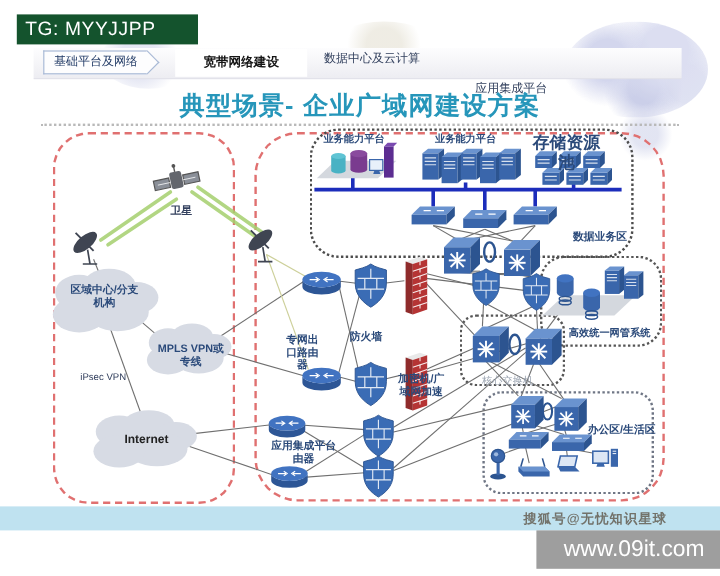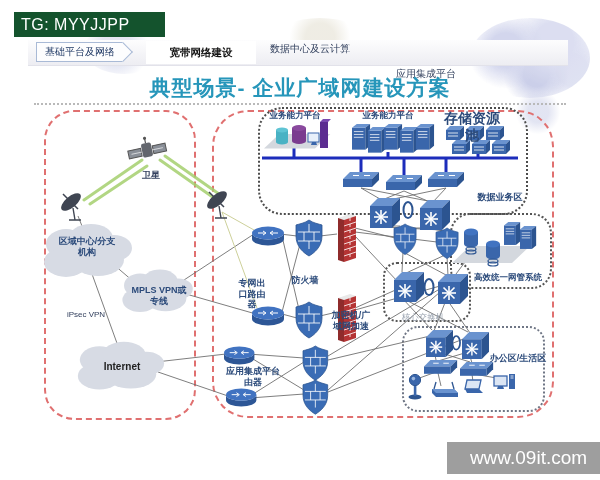--- a/index.html
+++ b/index.html
@@ -361,15 +361,18 @@
   <div class="lbl" style="left:222px;top:366px;width:62px;">应用集成平台
 由器</div>
   <div class="lbl" style="left:262px;top:110px;width:66px;font-size:8.5px;">业务能力平台</div>
   <div class="lbl" style="left:352px;top:110px;width:72px;font-size:8.5px;">业务能力平台</div>
   <div class="lbl" style="left:440px;top:110px;width:64px;font-size:14px;">存储资源池</div>
   <div class="lbl" style="left:472px;top:192px;width:56px;">数据业务区</div>
   <div class="lbl" style="left:466px;top:272px;width:84px;font-size:8.5px;">高效统一网管系统</div>
   <div class="lbl lbl-faint" style="left:398px;top:312px;width:50px;font-size:8.5px;">核心交换机</div>
   <div class="lbl" style="left:486px;top:353px;width:64px;">办公区/生活区</div>
 
+  <div class="footbar">
+    <div class="txt">搜狐号@无忧知识星球</div>
+  </div>
   <div class="watermark">www.09it.com</div>
 
 </div>
 
 </body></html>

